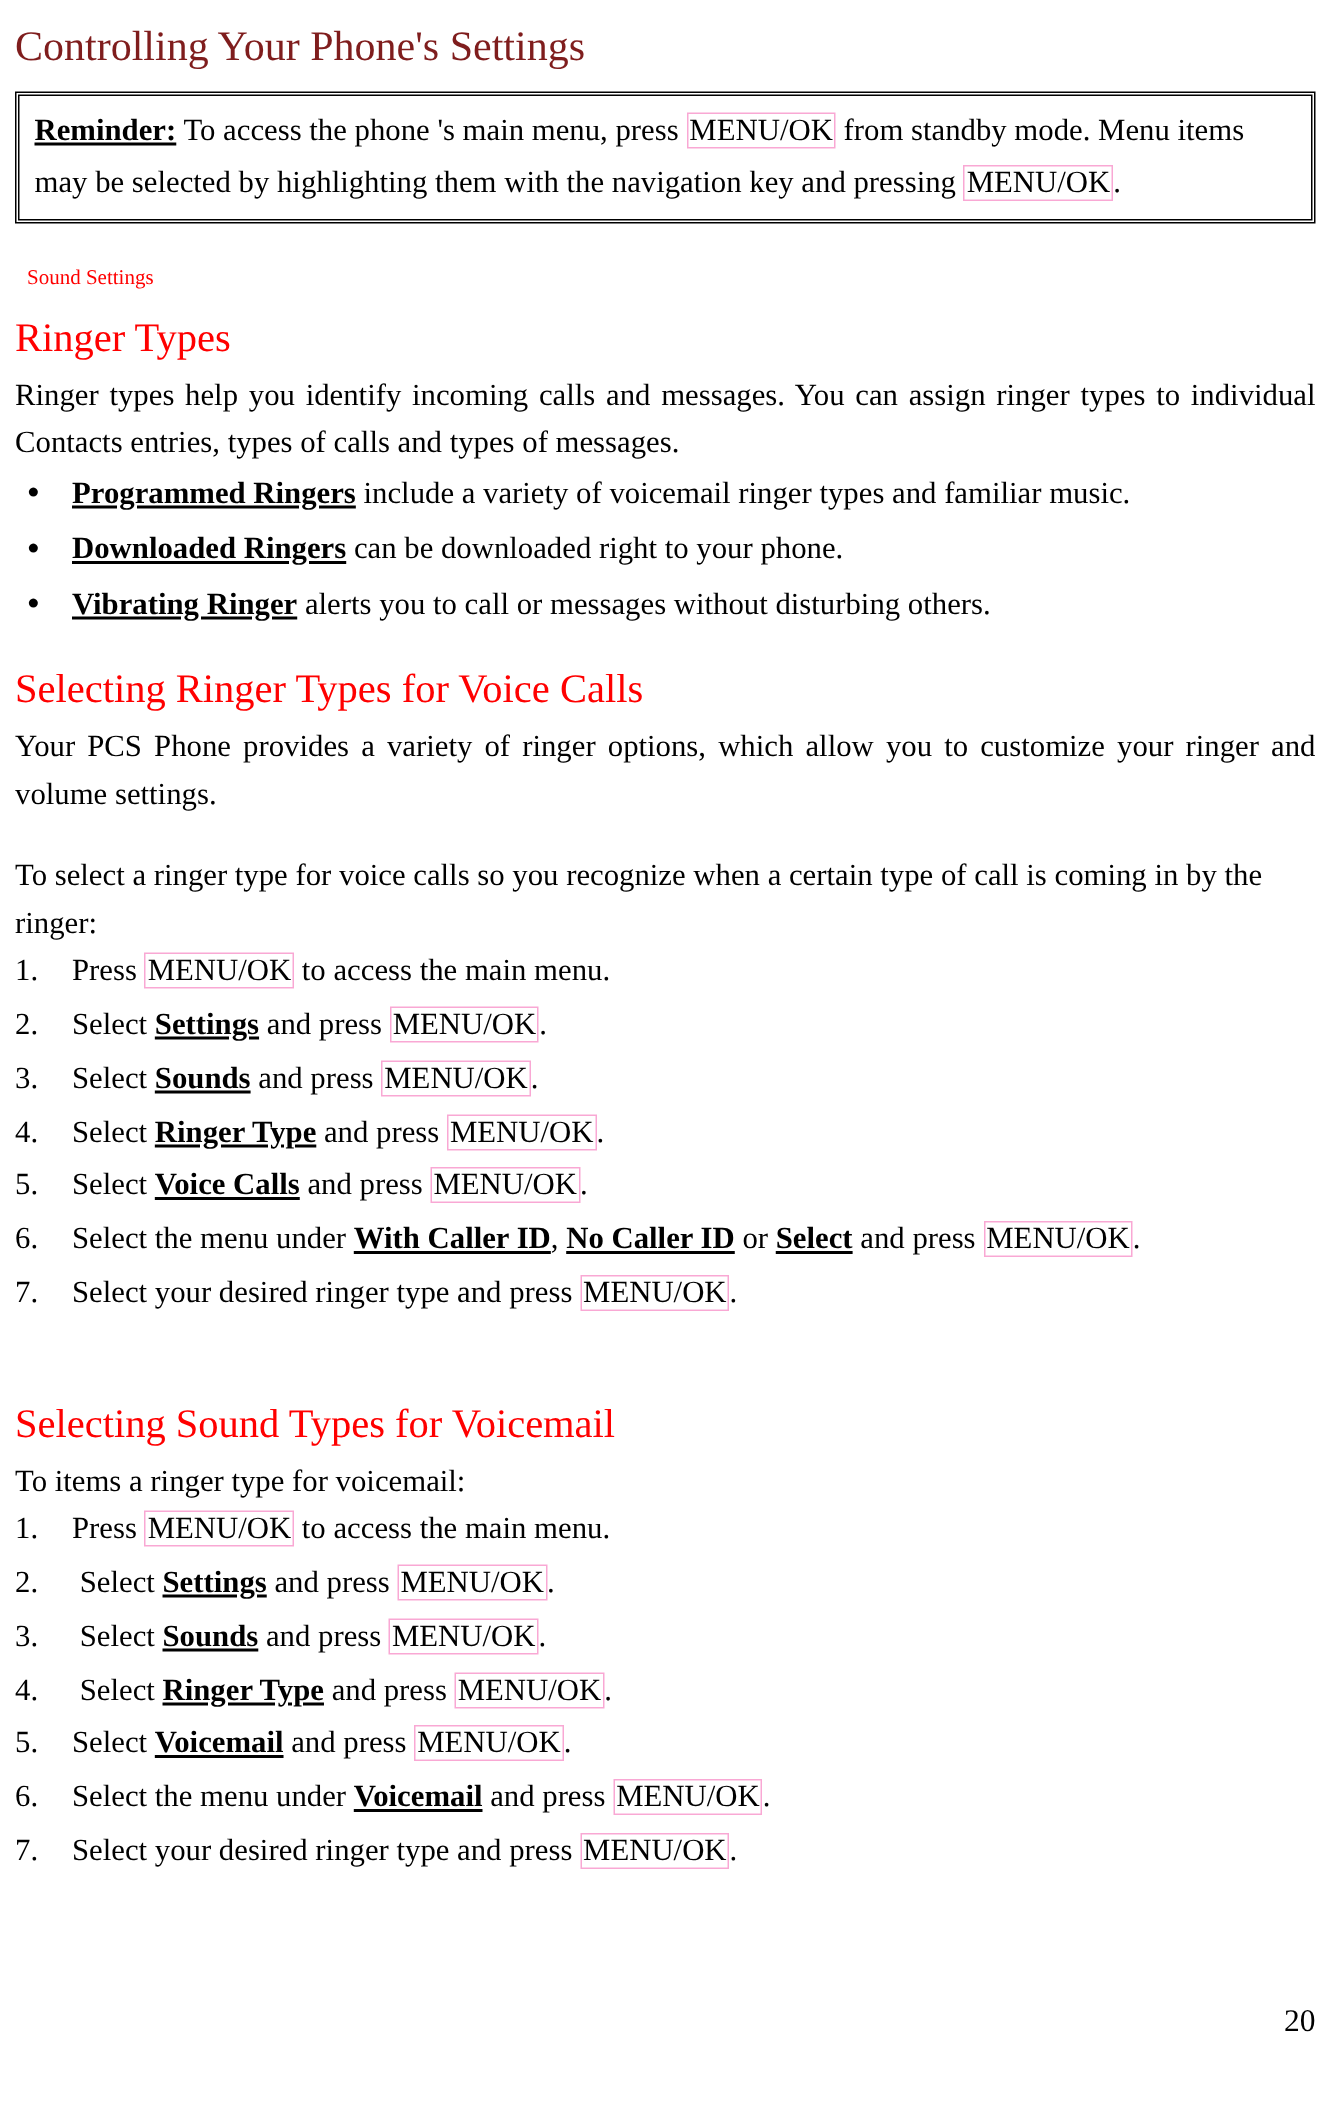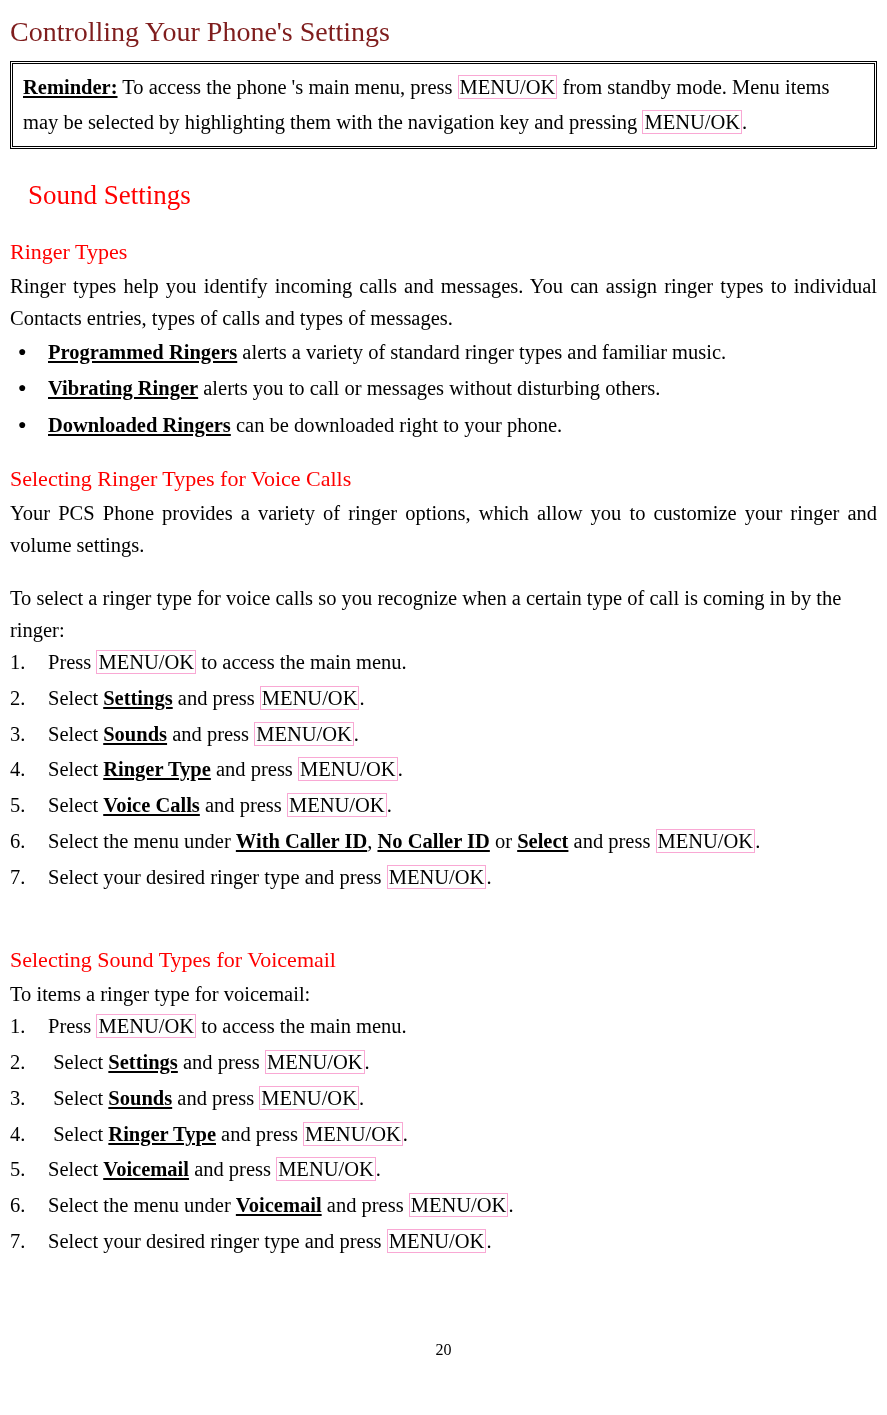--- a/index.html
+++ b/index.html
@@ -23,27 +23,27 @@
     padding: 6px 10px;
     margin-bottom: 26px;
     line-height: 1.7;
   }
   .border-word {
     border: 1px solid #f9a8d4;
     padding: 0 1px;
   }
   .section-h {
     color: #ff0000;
-    font-size: 27px;
-    margin: 18px;
+    font-size: 14px;
+    margin: 8px;
     font-weight: normal;
   }
   .sub-h {
     color: #ff0000;
-    font-size: 22px;
+    font-size: 27px;
     margin: 0 0 2px 0;
     font-weight: normal;
   }
   p.just {
     margin: 0 0 2px 0;
     text-align: justify;
   }
   p.flush {
     margin: 0;
   }
@@ -78,44 +78,44 @@
   }
   .num-list li::before {
     content: counter(item) ".";
     position: absolute;
     left: 0;
   }
   .num-list.voicemail {
     margin-bottom: 80px;
   }
   .page-num {
-    text-align: center;
-    font-size: 16px;
+    text-align: right;
+    font-size: 21px;
     margin-top: 50px;
   }
   b { font-weight: bold; text-decoration: underline; }
   .spacer { height: 20px; }
 </style>
 </head>
 <body>
 
 <h1 class="page-title">Controlling Your Phone's Settings</h1>
 
 <div class="reminder-box">
   <b>Reminder:</b><span> To access the phone 's main menu, press </span><span class="border-word">MENU/OK</span><span> from standby mode. Menu items may be selected by highlighting them with the navigation key and pressing </span><span class="border-word">MENU/OK</span><span>.</span>
 </div>
 
 <h2 class="section-h">Sound Settings</h2>
 <h3 class="sub-h">Ringer Types</h3>
 <p class="just">Ringer types help you identify incoming calls and messages. You can assign ringer types to individual Contacts entries, types of calls and types of messages.</p>
 
 <ul class="bullet-list">
-  <li><b>Programmed Ringers</b><span> alerts a variety of standard ringer types and familiar music.</span></li>
+  <li><b>Programmed Ringers</b><span> include a variety of voicemail ringer types and familiar music.</span></li>
+  <li><b>Downloaded Ringers</b><span> can be downloaded right to your phone.</span></li>
   <li><b>Vibrating Ringer</b><span> alerts you to call or messages without disturbing others.</span></li>
-  <li><b>Downloaded Ringers</b><span> can be downloaded right to your phone.</span></li>
 </ul>
 
 <h3 class="sub-h">Selecting Ringer Types for Voice Calls</h3>
 <p class="just">Your PCS Phone provides a variety of ringer options, which allow you to customize your ringer and volume settings.</p>
 <div class="spacer"></div>
 <p class="flush">To select a ringer type for voice calls so you recognize when a certain type of call is coming in by the ringer:</p>
 
 <ol class="num-list">
   <li><span>Press </span><span class="border-word">MENU/OK</span><span> to access the main menu.</span></li>
   <li><span>Select </span><b>Settings</b><span> and press </span><span class="border-word">MENU/OK</span><span>.</span></li>

